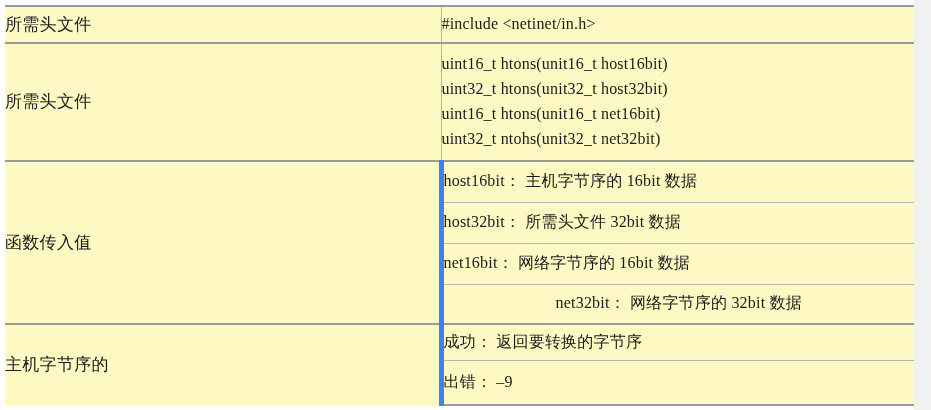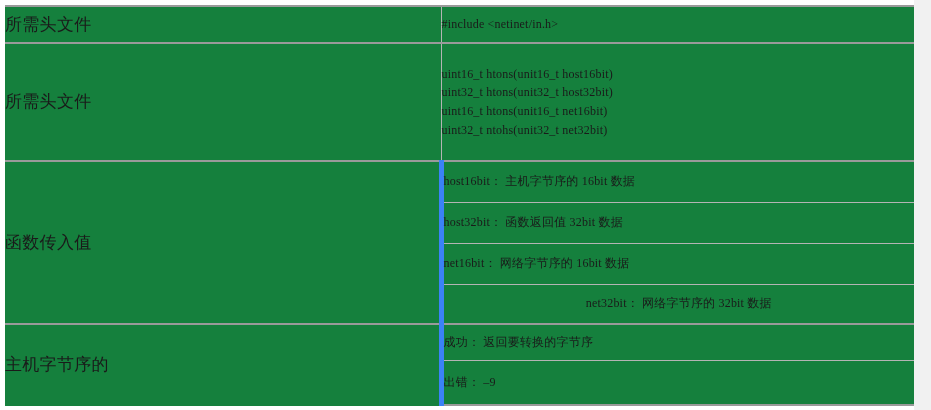--- a/index.html
+++ b/index.html
@@ -31,21 +31,21 @@
     height: 410px;
     background: #ffffff;
   }
 
   table.spec-table {
     position: absolute;
     left: 5px;
     top: 5px;
     width: 909px;
     border-collapse: collapse;
-    background: #15803d;
+    background: #fef9c3;
     table-layout: fixed;
   }
 
   table.spec-table td {
     padding: 0;
     vertical-align: middle;
     color: #1a1a1a;
   }
 
   
@@ -65,21 +65,21 @@
     border-right: 1px solid #b4b4b4;
     padding-left: 16px;
     font-size: 17px;
     line-height: 1.5;
     letter-spacing: 0.3px;
   }
 
   td.value-cell {
     padding-left: 14px;
     padding-right: 8px;
-    font-size: 12px;
+    font-size: 16px;
     line-height: 1.55;
     letter-spacing: 0.2px;
     margin-left: 16px;
   }
 
   
   tr.sub > td.value-cell {
     border-top: 1px solid #b4b4b4;
   }
 
@@ -134,21 +134,21 @@
               <span class="proto-line">uint32_t ntohs(unit32_t net32bit)</span>
             </span>
           </td>
         </tr>
 
         <tr class="major row-sub">
           <td class="label-cell label-span" rowspan="4">函数传入值</td>
           <td class="value-cell">host16bit： 主机字节序的 16bit 数据</td>
         </tr>
         <tr class="sub row-sub">
-          <td class="value-cell">host32bit： 函数返回值 32bit 数据</td>
+          <td class="value-cell">host32bit： 所需头文件 32bit 数据</td>
         </tr>
         <tr class="sub row-sub">
           <td class="value-cell">net16bit： 网络字节序的 16bit 数据</td>
         </tr>
         <tr class="sub row-sub-last">
           <td class="value-cell">net32bit： 网络字节序的 32bit 数据</td>
         </tr>
 
         <tr class="major row-ret">
           <td class="label-cell label-span" rowspan="2">主机字节序的</td>

